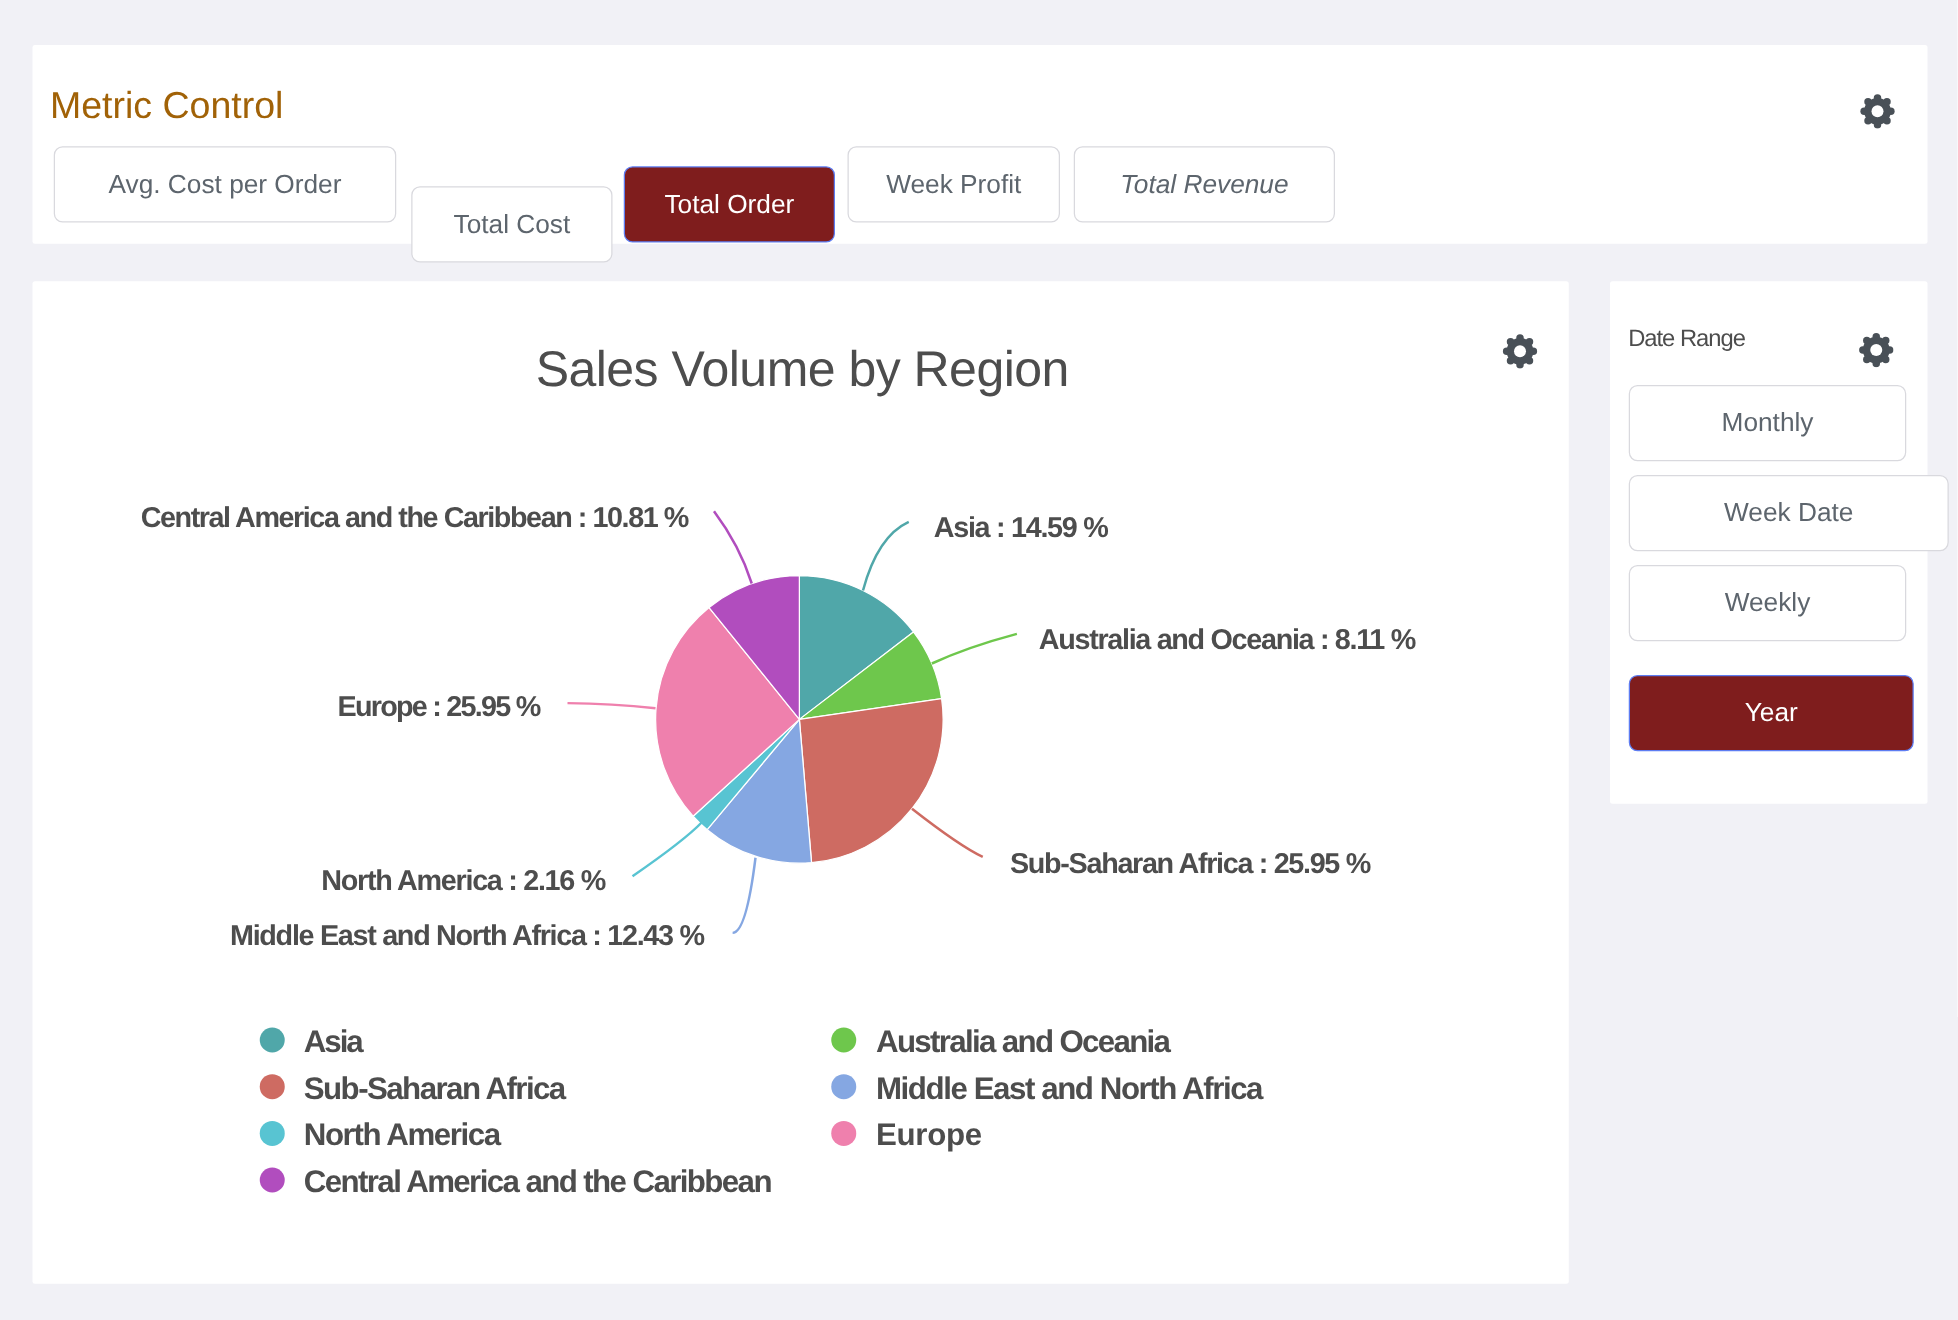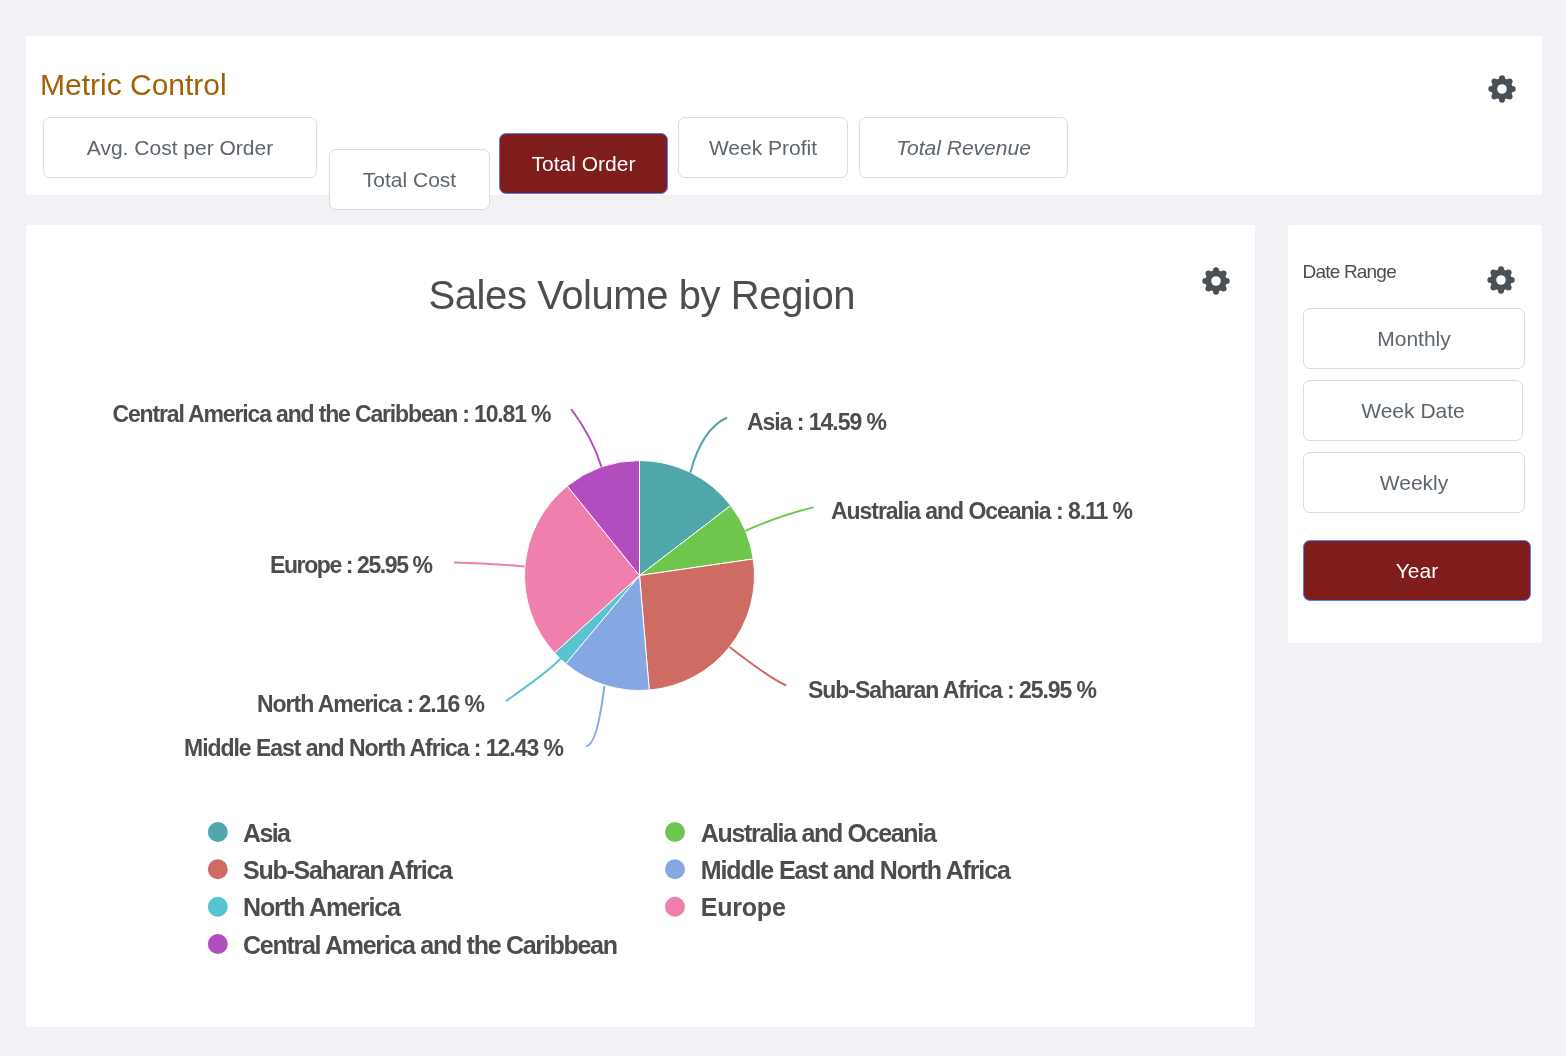--- a/index.html
+++ b/index.html
@@ -109,15 +109,15 @@
       <circle cx="24.70" cy="14.00" r="3.0"></circle>
       <circle cx="21.57" cy="21.57" r="3.0"></circle>
       <circle cx="14.00" cy="24.70" r="3.0"></circle>
       <circle cx="6.43" cy="21.57" r="3.0"></circle>
       <circle cx="3.30" cy="14.00" r="3.0"></circle>
       <circle cx="6.43" cy="6.43" r="3.0"></circle>
     </g>
     <circle cx="14" cy="14" r="4.8" fill="#ffffff"></circle>
   </svg>
 <div class="btn" style="left:1303px;top:308px;width:222px;">Monthly</div>
-<div class="btn" style="left:1303px;top:380px;width:220px;">Week Date</div>
+<div class="btn" style="left:1303px;top:380px;width:256px;">Week Date</div>
 <div class="btn" style="left:1303px;top:452px;width:222px;">Weekly</div>
 <div class="btn sel" style="left:1303px;top:524px;width:228px;">Year</div>
 
 </body></html>

